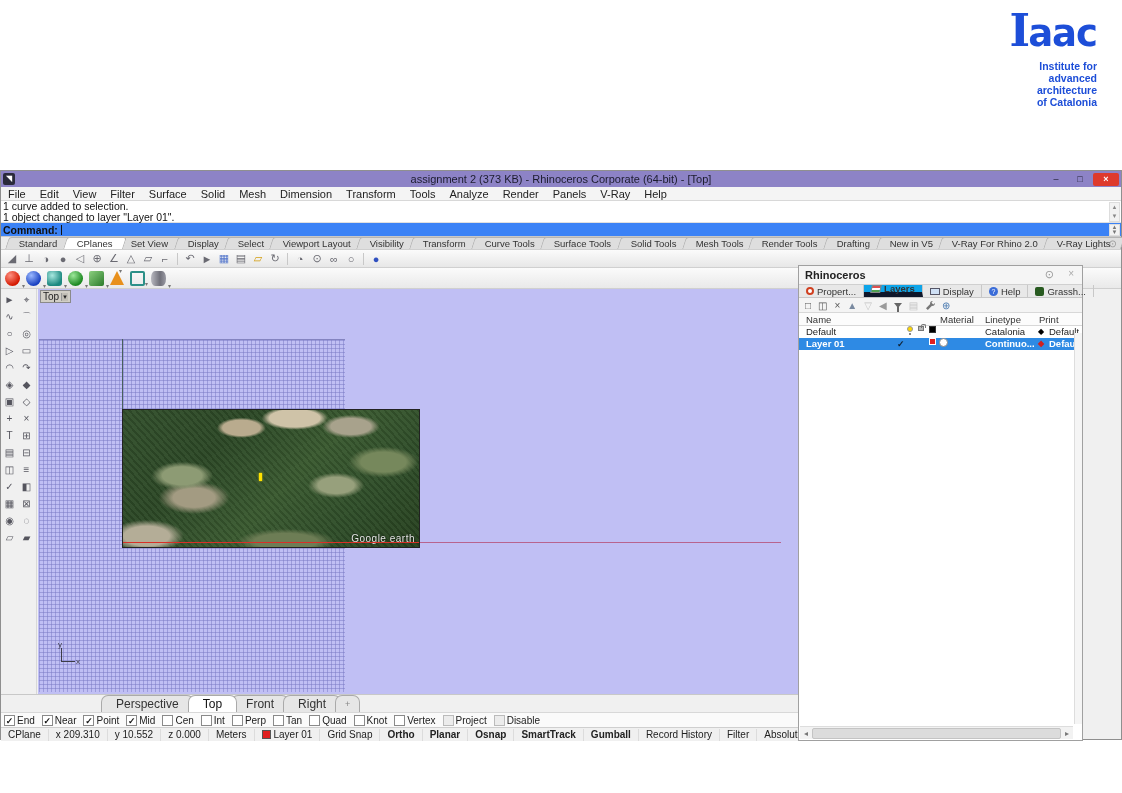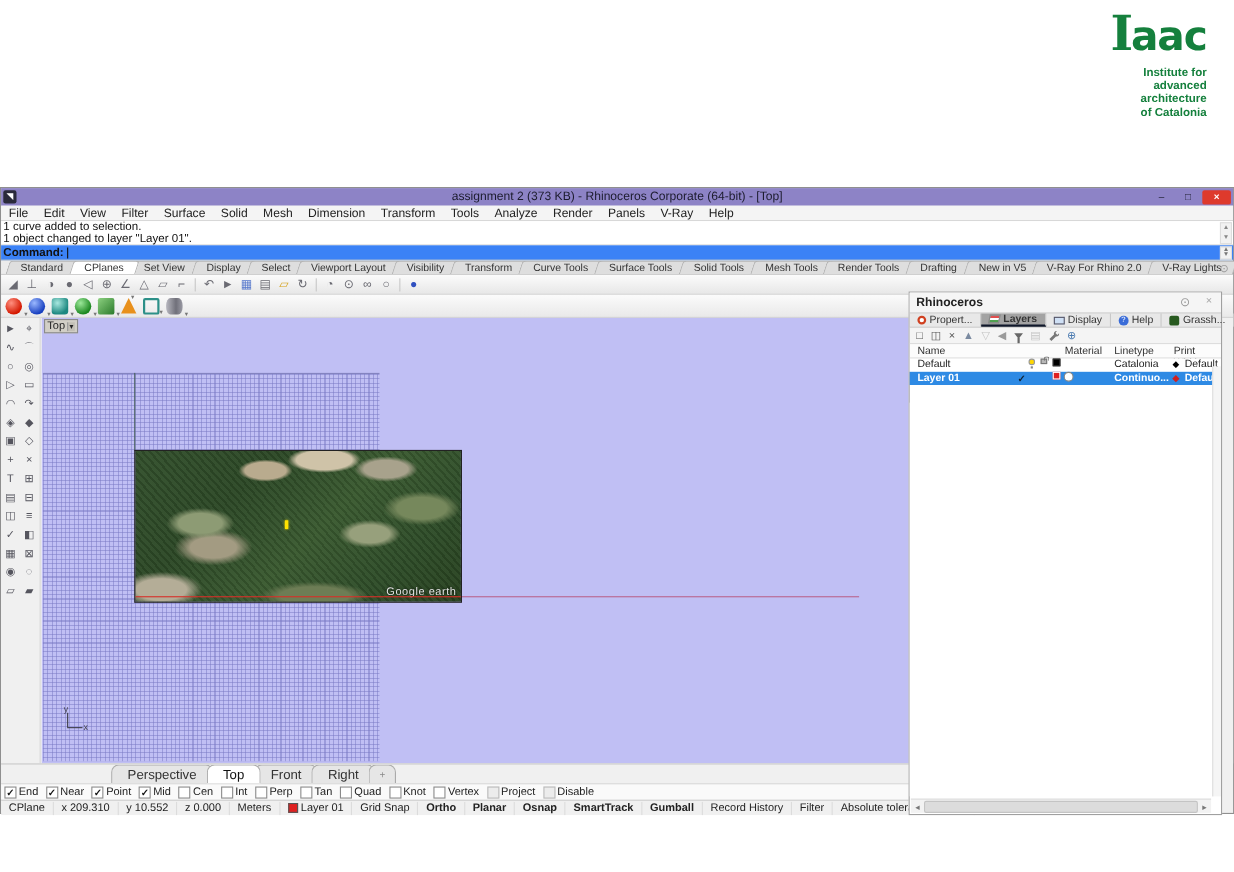--- a/index.html
+++ b/index.html
@@ -1,21 +1,21 @@
 <!DOCTYPE html>
 <html><head>
 <meta charset="utf-8">
 <style>
   * { margin:0; padding:0; box-sizing:border-box; }
   html,body { background:#fff; }
   body { font-family:"Liberation Sans", sans-serif; }
   .page { position:relative; width:1122px; height:793px; background:#fff; overflow:hidden; }
 
   
-  .logo { position:absolute; right:25px; top:14px; width:180px; text-align:right; color:#15803d; }
+  .logo { position:absolute; right:25px; top:14px; width:180px; text-align:right; color:#1d4ed8; }
   .logo-word { font-weight:bold; letter-spacing:-2px; line-height:34px; }
   .logo-i { font-family:"DejaVu Serif", serif; font-size:44px; font-weight:bold; }
   .logo-aac { font-family:"DejaVu Sans", sans-serif; font-size:37px; font-weight:bold; letter-spacing:-1px; }
   .logo-tag { margin-top:2px; font-size:10.5px; font-weight:bold; line-height:12px; }
 
   
   .rwin { position:absolute; left:0; top:170px; width:1122px; height:570px; background:#f0f0f0; border:1px solid #8f8f8f; }
 
   .titlebar { position:absolute; left:0; top:0; width:100%; height:16px; background:#8d83c6; display:flex; align-items:center; }
   .appicon { width:12px; height:12px; margin-left:2px; background:#2a2a3a; border-radius:2px; color:#fff; font-size:8px; line-height:12px; text-align:center; }
@@ -104,28 +104,28 @@
   .oitem { display:flex; align-items:center; gap:2px; }
   .cb { width:11px; height:11px; background:#fff; border:1px solid #8a8a8a; font-size:9px; line-height:10px; text-align:center; color:#111; font-weight:bold; }
   .cb.dim { background:#ececec; border-color:#bbb; }
 
   .statusbar { position:absolute; left:0; top:556px; width:830px; height:14px; background:#f0f0f0; border-top:1px solid #cfcfcf; display:flex; align-items:center; font-size:10px; color:#222; }
   .scell { padding:0 7px; border-right:1px solid #dcdcdc; height:12px; line-height:12px; white-space:nowrap; display:flex; align-items:center; gap:3px; }
   .scell.bold { font-weight:bold; }
   .sw { display:inline-block; width:9px; height:9px; background:#e02020; border:1px solid #555; }
 
   
-  .panel { position:absolute; left:825px; top:94px; width:285px; height:476px; background:#fff; border:1px solid #a0a0a0; z-index:5; }
+  .panel { position:absolute; left:797px; top:94px; width:285px; height:476px; background:#fff; border:1px solid #a0a0a0; z-index:5; }
   .phead { height:18px; background:#f5f5f5; display:flex; align-items:center; padding:0 6px; }
   .ptitle { font-size:11px; font-weight:bold; color:#222; }
   .pgear { position:absolute; right:28px; top:2px; color:#999; font-size:11px; }
   .pclose { position:absolute; right:8px; top:2px; color:#aaa; font-size:10px; }
   .ptabs { height:14px; background:#e8e8e8; border-top:1px solid #d0d0d0; border-bottom:1px solid #c8c8c8; display:flex; font-size:9.5px; color:#333; }
   .ptab { display:flex; align-items:center; gap:3px; padding:0 7px; border-right:1px solid #c8c8c8; height:100%; white-space:nowrap; }
-  .ptab.active { background:#a3a3a3; border-bottom:2px solid #0f172a; font-weight:bold; }
+  .ptab.active { background:#0ea5e9; border-bottom:5px solid #0f172a; font-weight:bold; }
   .ico-prop { width:8px; height:8px; border-radius:50%; background:#fff; border:2px solid #d04020; }
   .ico-layers { width:10px; height:8px; border:1px solid #888; background:linear-gradient(180deg,#e05050 0 33%,#fff 33% 66%,#50a050 66% 100%); transform:skewX(-12deg); }
   .ico-display { width:10px; height:7px; border:1px solid #556; background:#cfe0f5; }
   .ico-help { width:9px; height:9px; border-radius:50%; background:#3a6cd8; color:#fff; font-size:7px; line-height:9px; text-align:center; }
   .ico-gh { width:9px; height:9px; border-radius:2px; background:#285a20; }
 
   .ptools { height:15px; background:#f4f4f4; border-bottom:1px solid #d8d8d8; display:flex; align-items:center; gap:7px; padding-left:6px; font-size:10px; color:#555; }
   .pt { line-height:13px; }
   .pt.disabled { color:#c4c4c4; }
   .funnel { width:0; height:0; border-left:4px solid transparent; border-right:4px solid transparent; border-top:5px solid #666; position:relative; }

